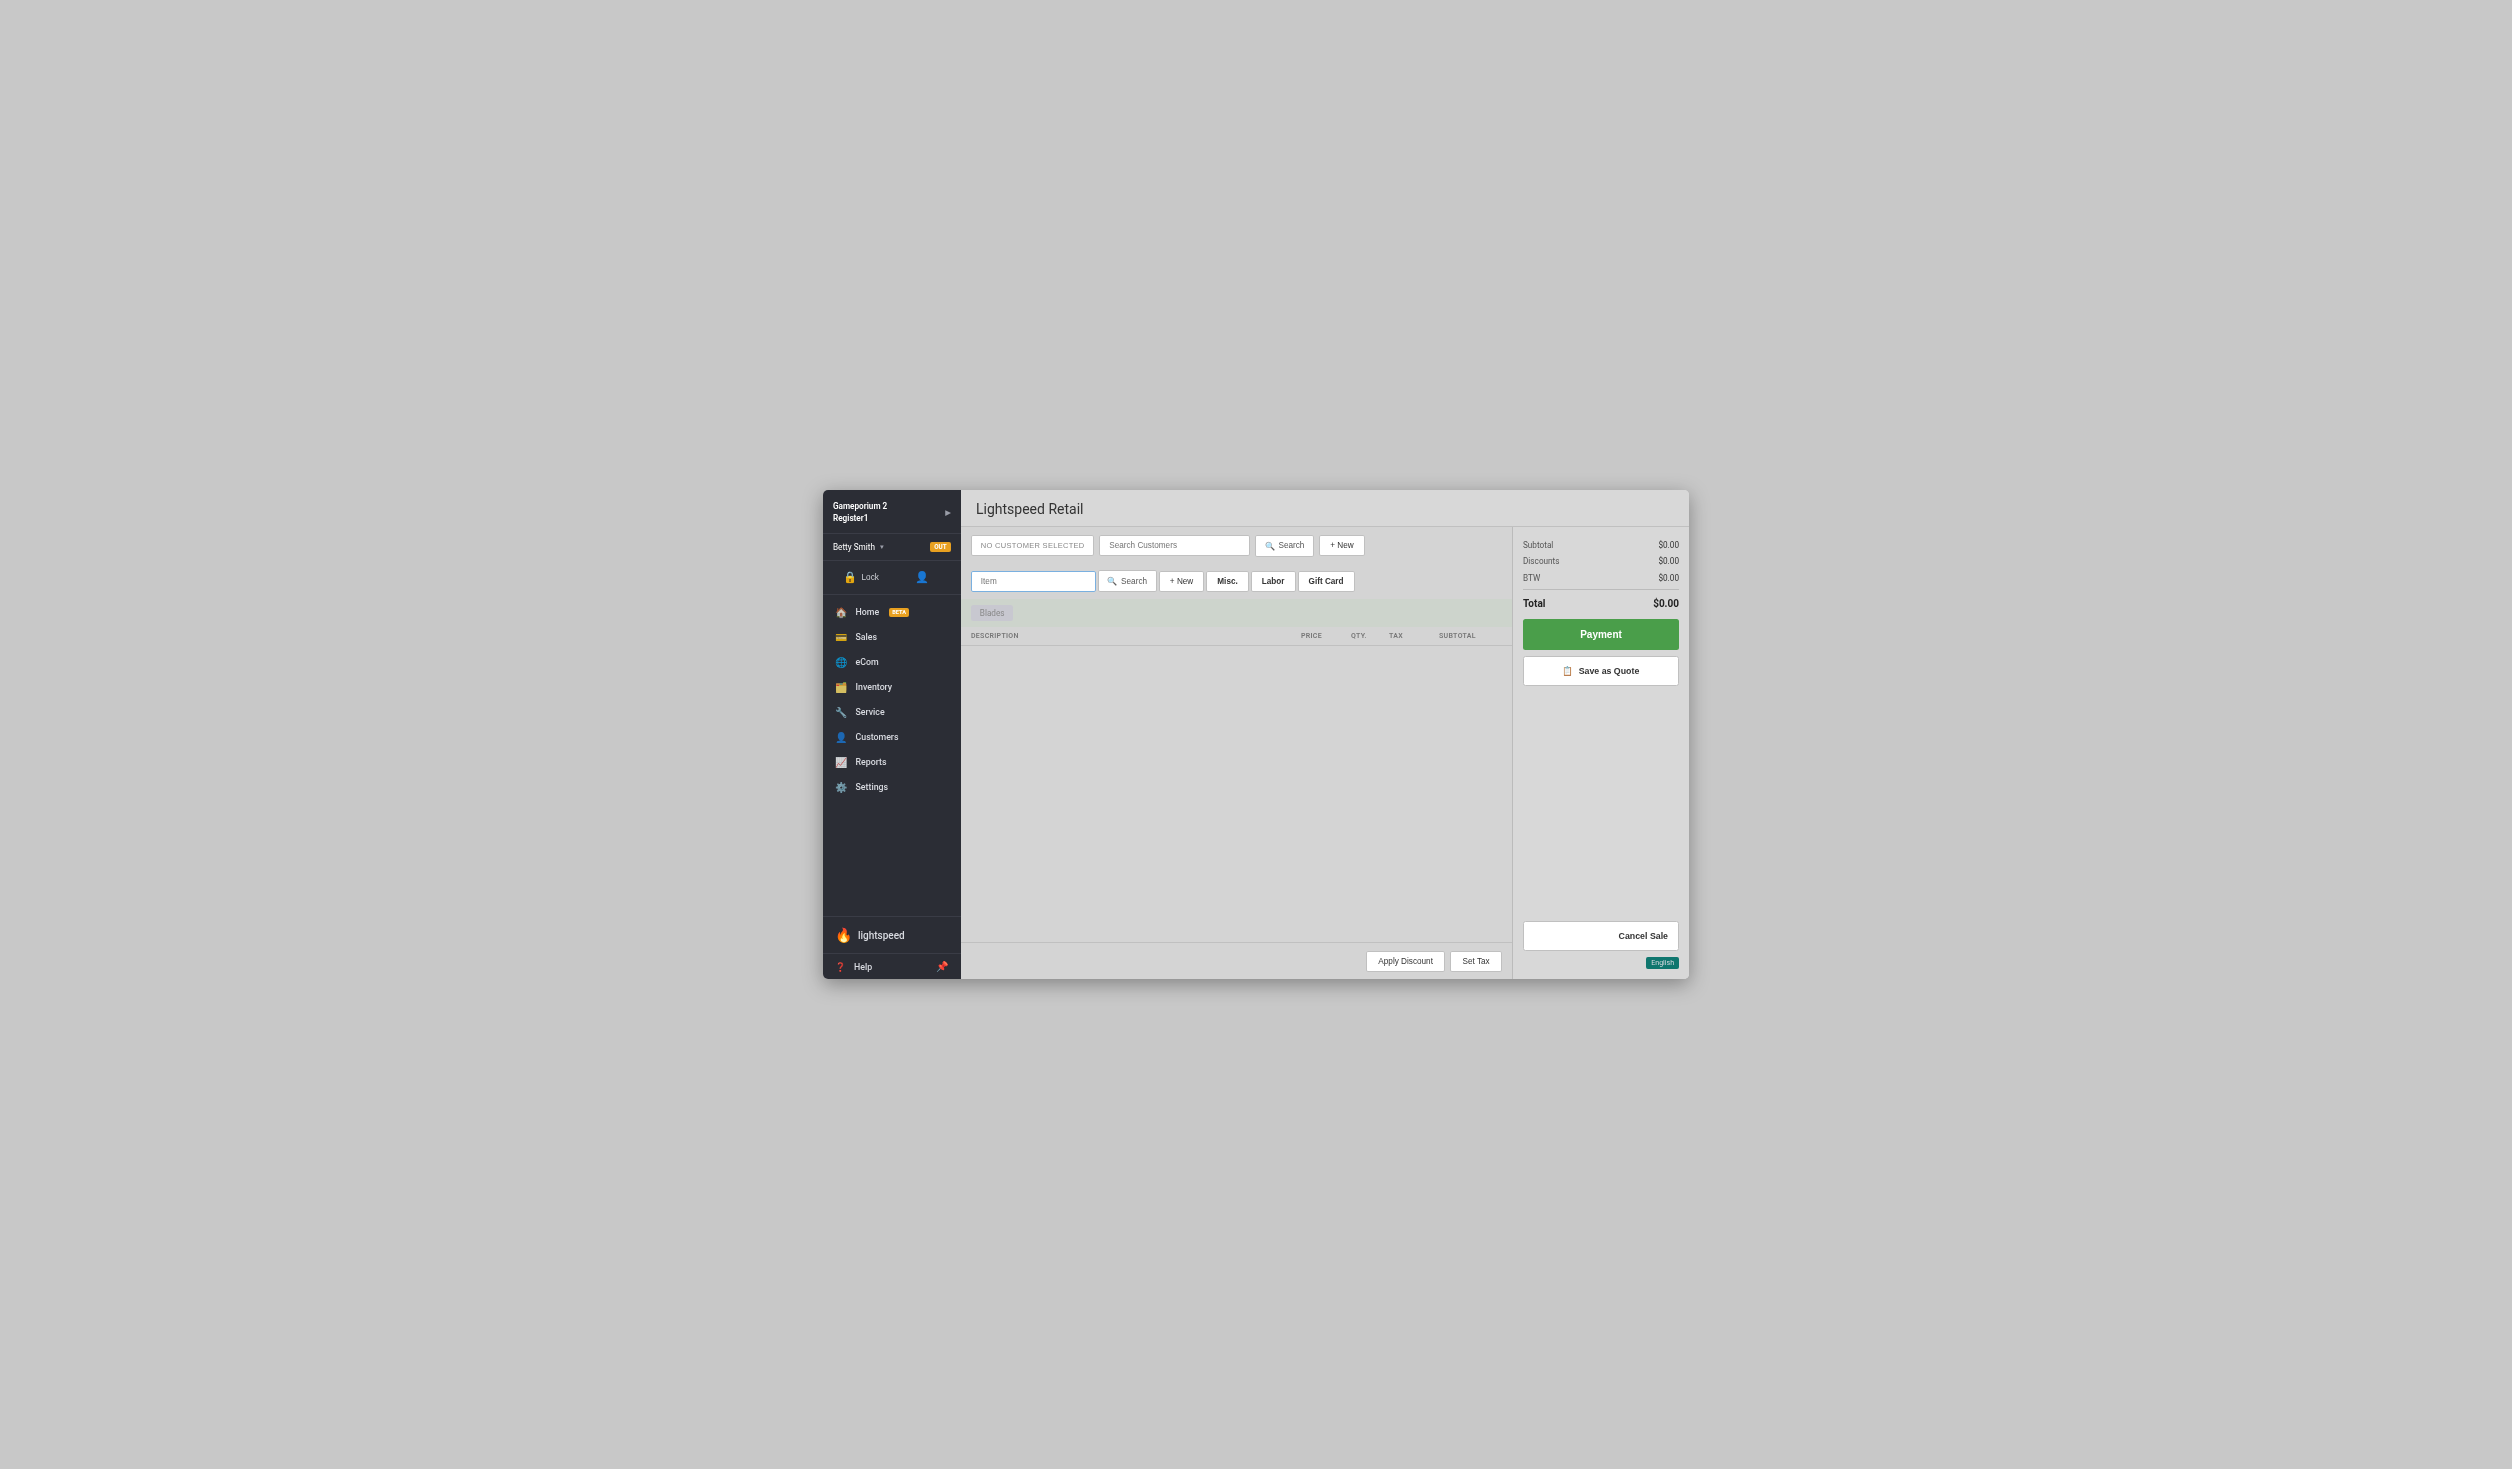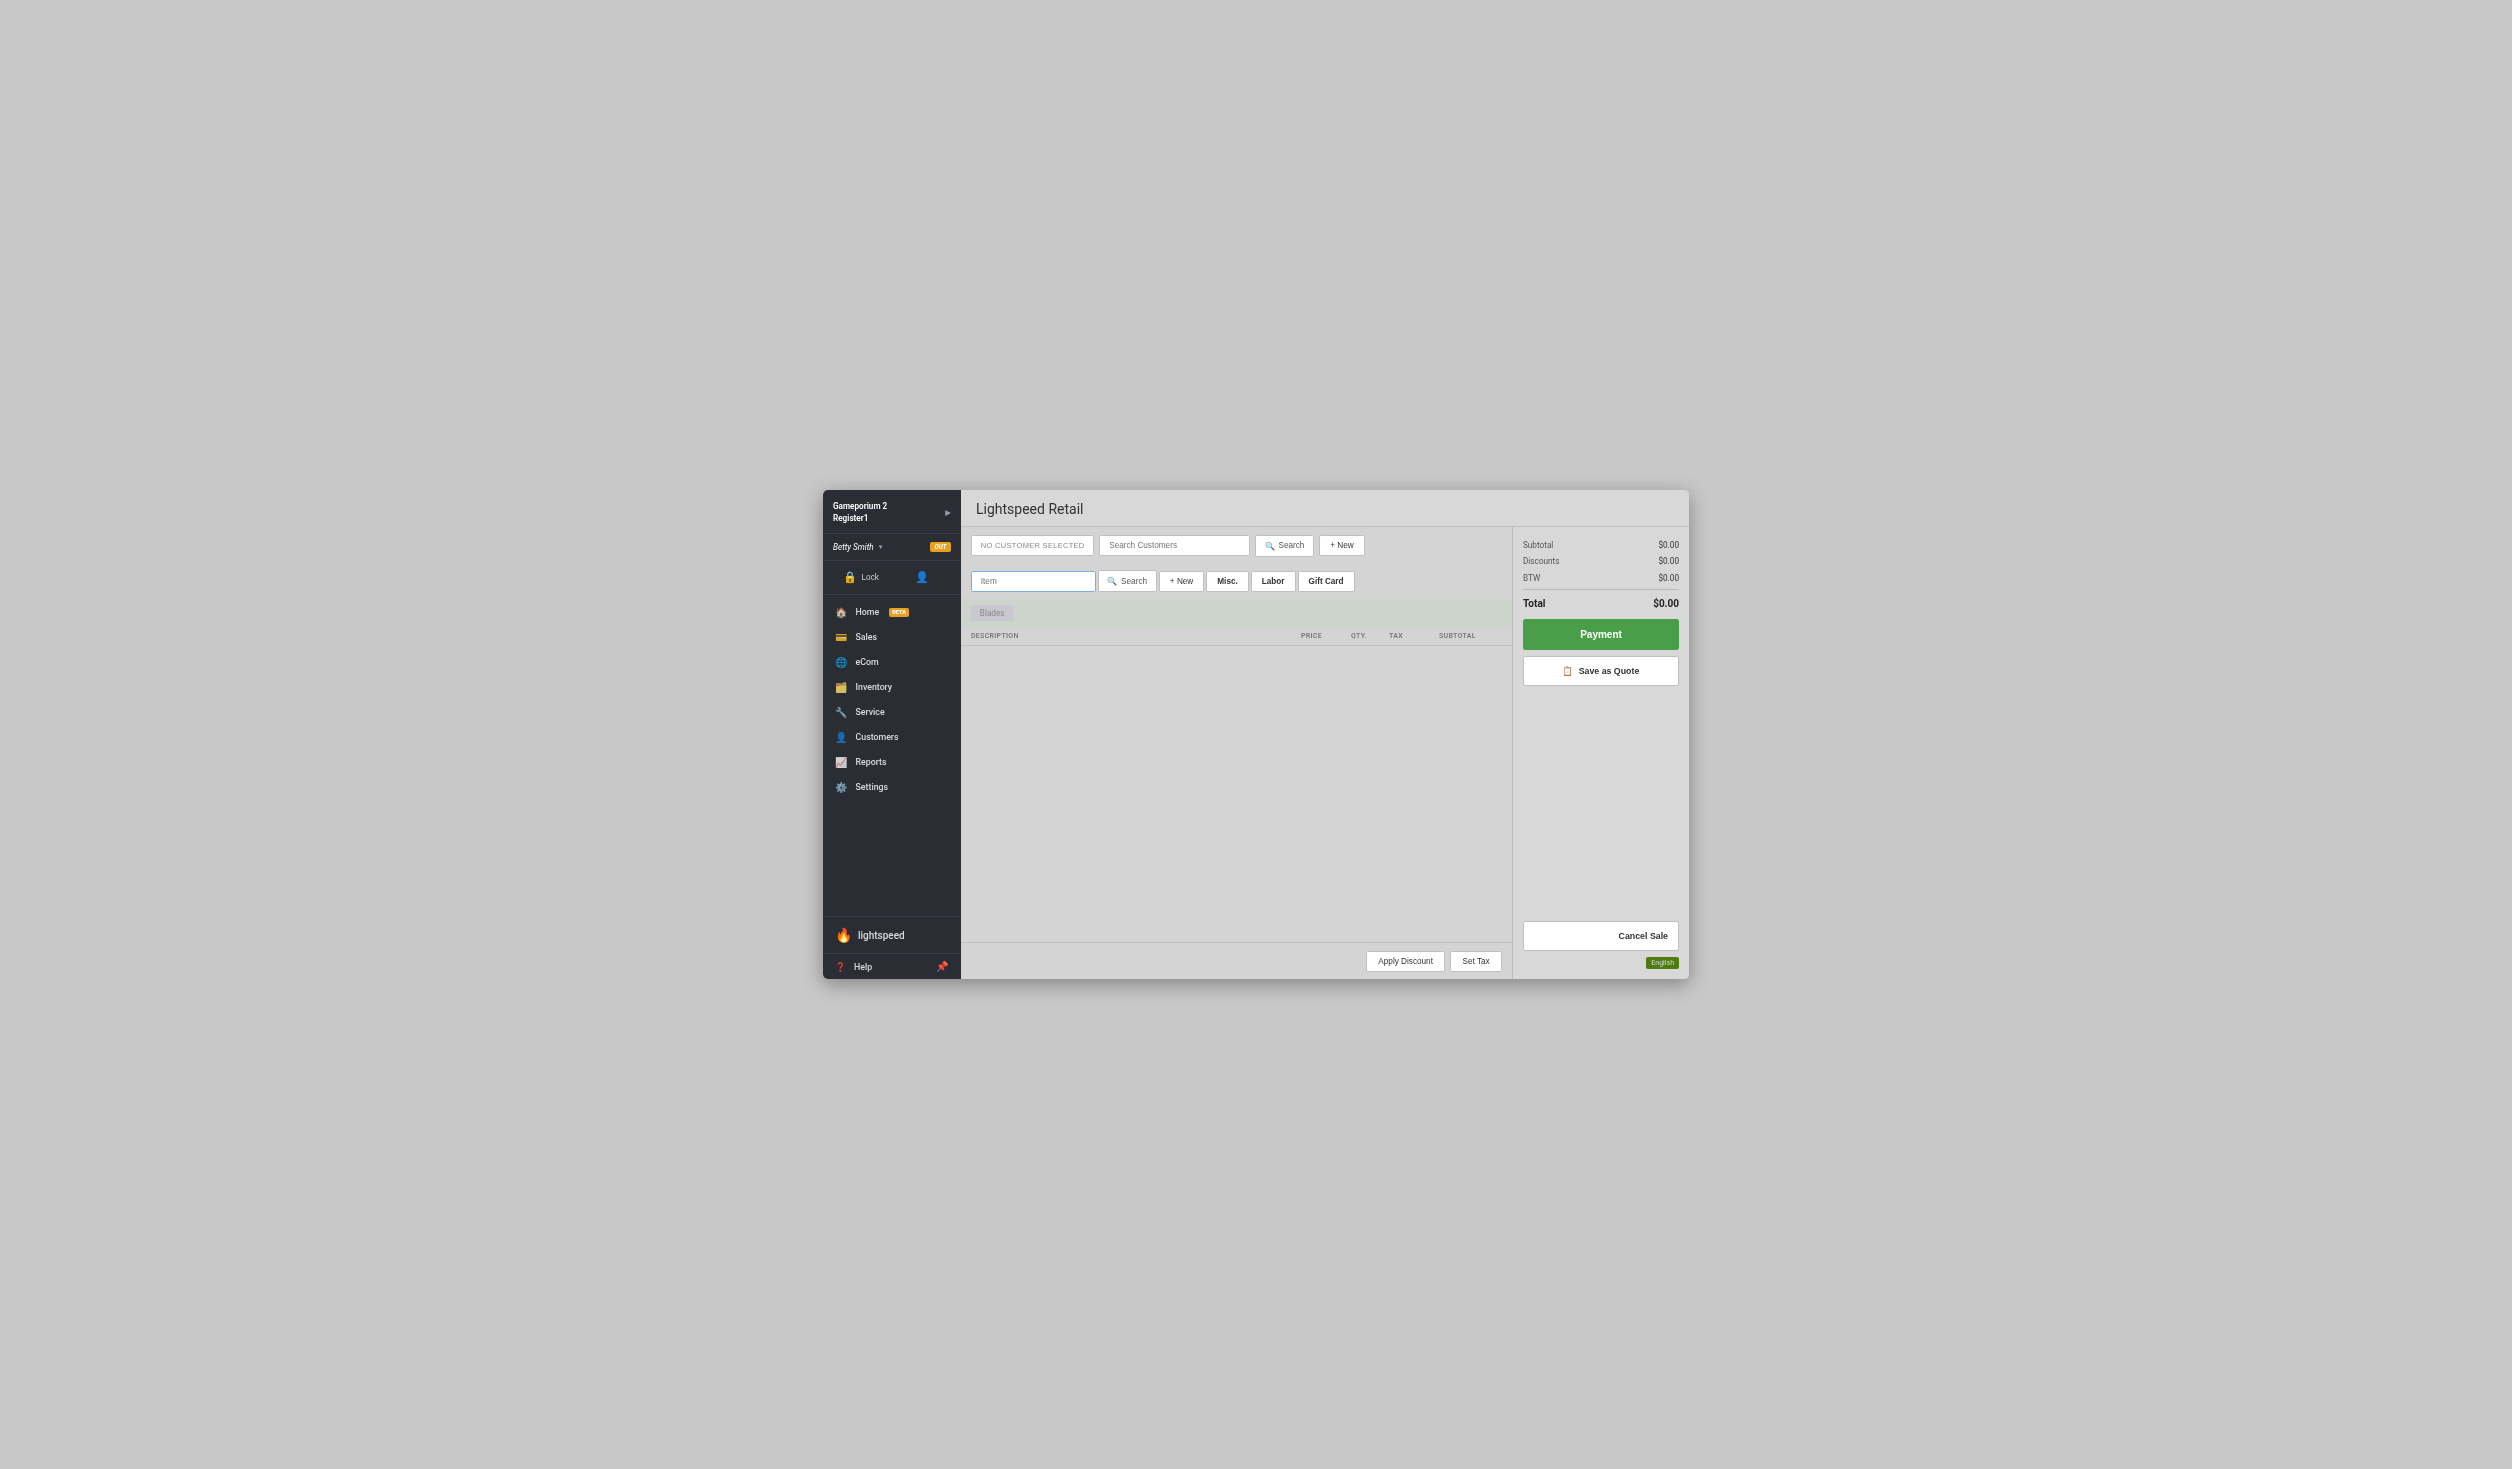--- a/index.html
+++ b/index.html
@@ -45,21 +45,20 @@
     .sidebar-header-arrow {
       color: #9a9da8;
       font-size: 7.5px;
     }
     .sidebar-user {
       padding: 7.5px 10px;
       display: flex;
       align-items: center;
       justify-content: space-between;
       border-bottom: 0.6px solid #3a3c46;
-      font-style: italic;
     }
     .sidebar-user-left {
       display: flex;
       align-items: center;
       gap: 3.8px;
     }
     .sidebar-user-name {
       color: #fff;
       font-size: 8.2px;
     }
@@ -455,21 +454,21 @@
       padding: 8.8px 10px;
       font-size: 8.8px;
       font-weight: 600;
       color: #333;
       border-radius: 2.5px;
       cursor: pointer;
       width: 100%;
       text-align: right;
     }
     .english-badge {
-      background: #4d7c0f;
+      background: #0f766e;
       color: #d8dae0;
       font-size: 7px;
       padding: 1.9px 5px;
       border-radius: 1.9px;
       align-self: flex-end;
     }
   </style>
 </head>
 <body>
 

